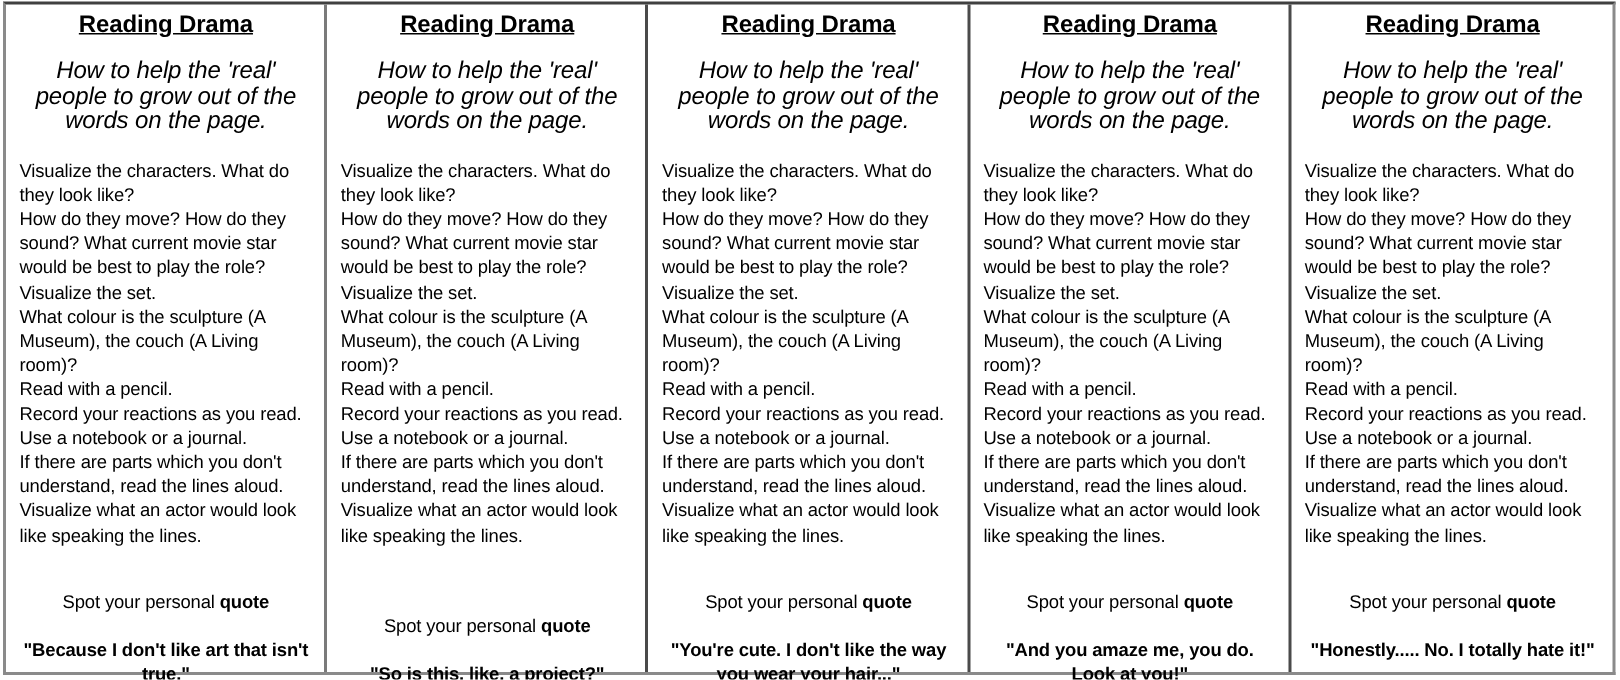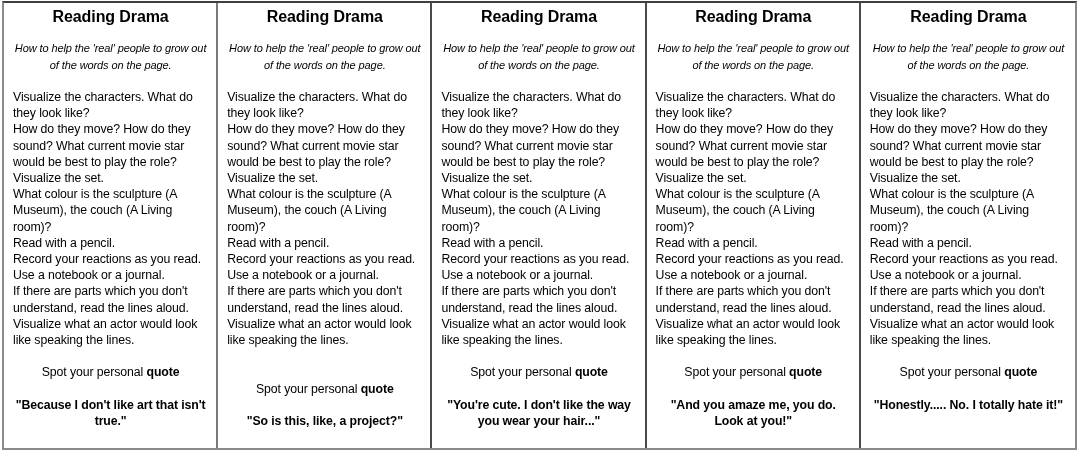--- a/index.html
+++ b/index.html
@@ -43,40 +43,41 @@
     }
     .card:nth-child(2), .card:nth-child(3), .card:nth-child(4) {
       border-right-color: #4a4a4a;
     }
     .title {
       text-align: center;
       font-weight: bold;
       font-size: 16px;
       line-height: 19px;
       margin: 0 0 14px 0;
+      text-decoration: underline;
     }
     .subtitle {
       text-align: center;
       font-style: italic;
-      font-size: 11px;
+      font-size: 16px;
       line-height: 16.5px;
       margin: 0 0 16px 0;
     }
     .body-text {
       margin: 0;
     }
     .body-text b {
       font-weight: normal;
     }
     .spacer {
       height: 16.2px;
     }
     .spot {
       text-align: center;
-      margin: 0;
+      margin: 12px;
     }
     .quote {
       text-align: center;
       font-weight: bold;
       margin: 16px 0 0 0;
       padding: 0 2px;
     }
   </style>
 </head>
 <body>

